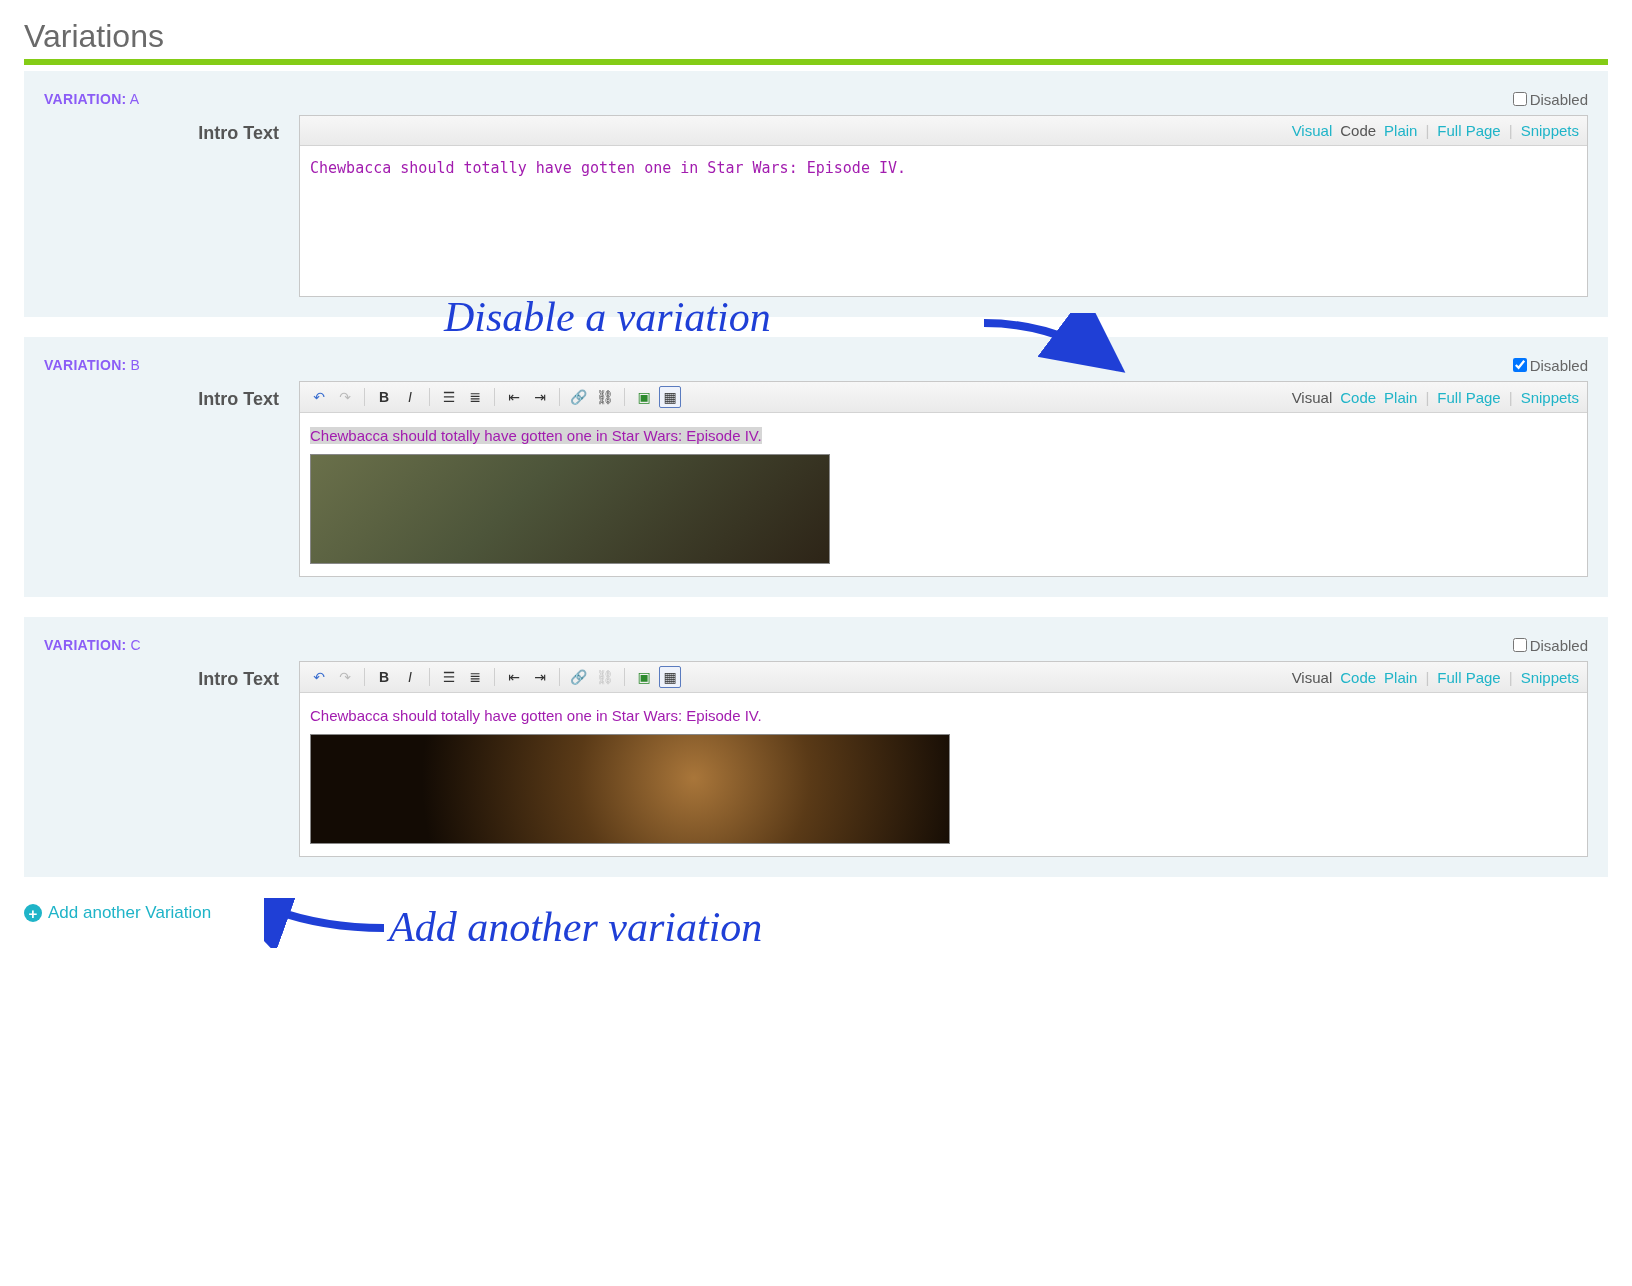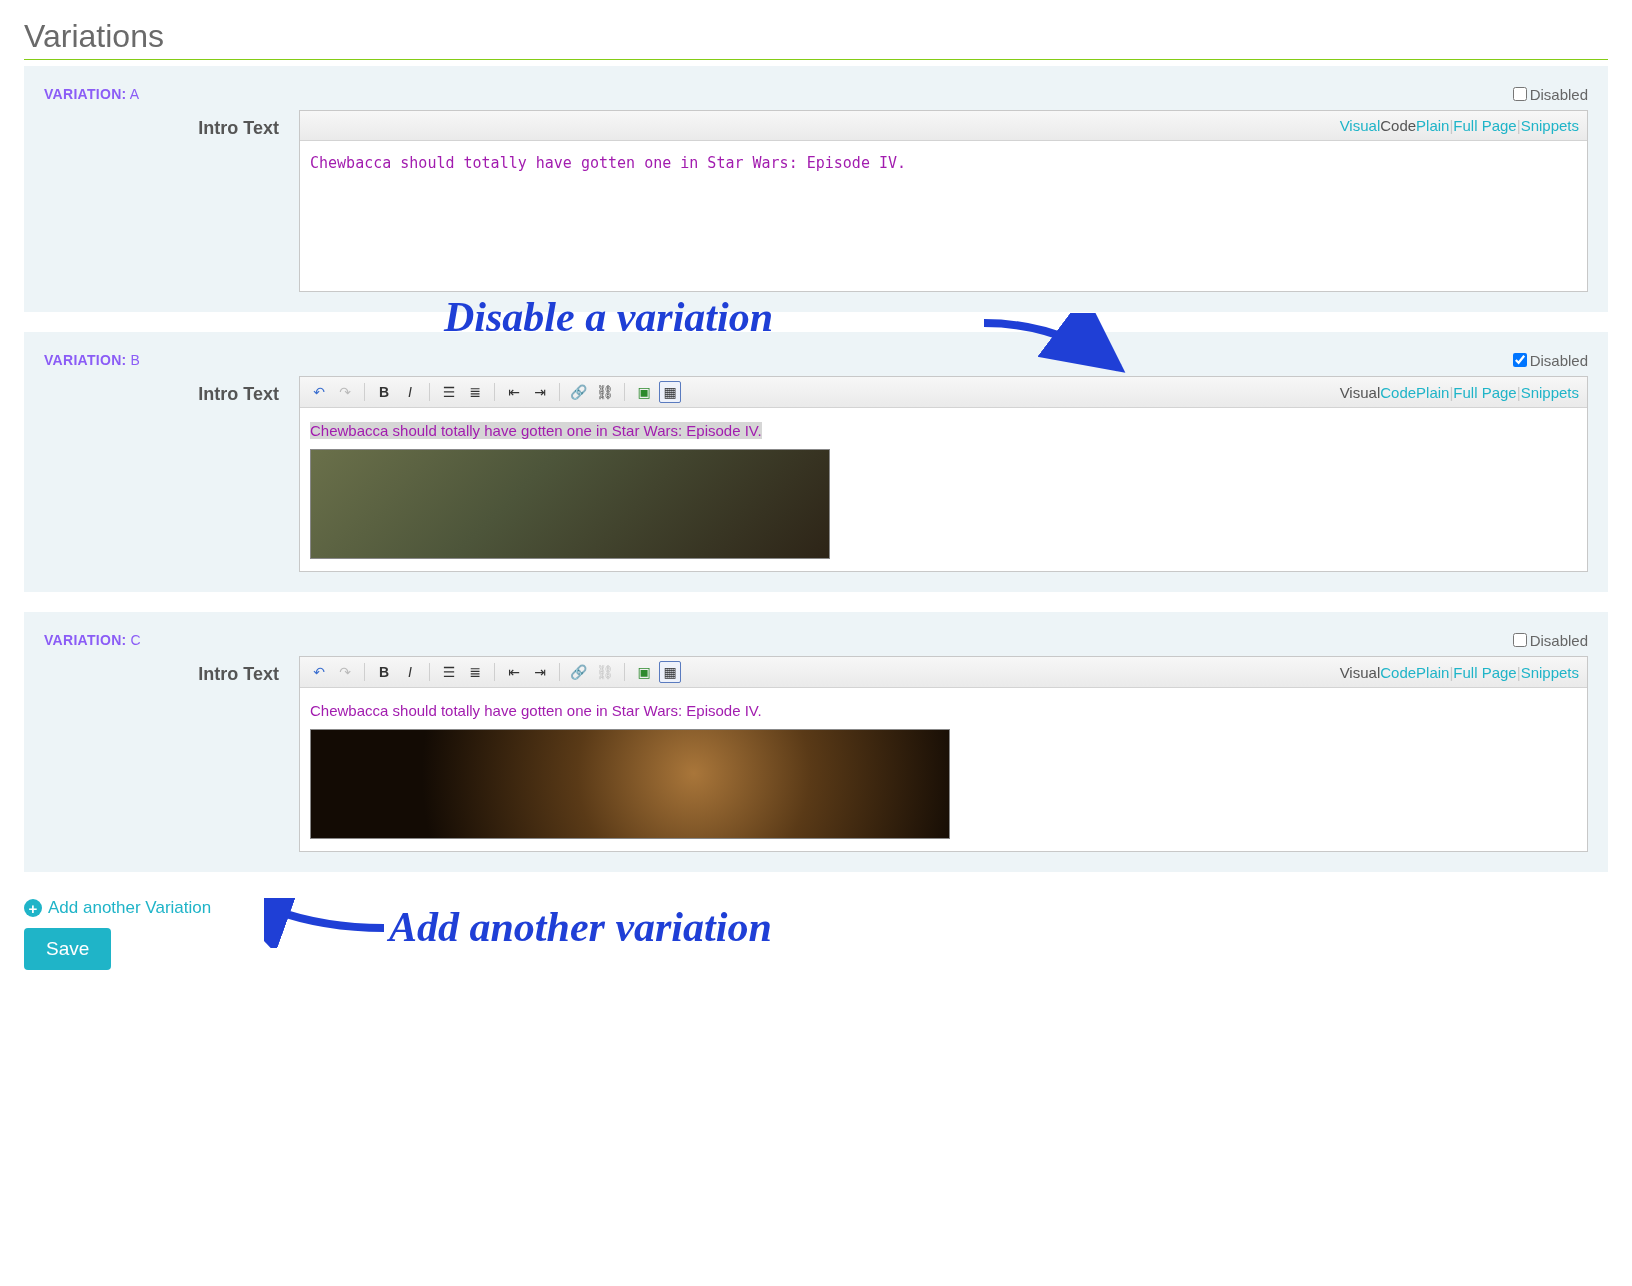--- a/index.html
+++ b/index.html
@@ -9,21 +9,21 @@
     font-size: 15px;
     color: #555;
     background: #fff;
     padding: 18px 24px;
   }
   h1.page-title {
     font-size: 32px;
     font-weight: 300;
     color: #6a6a6a;
     margin: 0 0 6px 0;
-    border-bottom: 1px solid #84cc16;
+    border-bottom: 6px solid #84cc16;
     padding-bottom: 4px;
   }
   .variation-card {
     background: #edf4f7;
     padding: 18px 20px 20px 20px;
     margin-bottom: 20px;
   }
   .variation-header {
     display: flex;
     justify-content: space-between;
@@ -66,21 +66,21 @@
     width: 22px; height: 22px;
     display:inline-flex; align-items:center; justify-content:center;
     font-size: 14px;
     color:#333;
     border-radius:2px;
     cursor:pointer;
   }
   .tb-btn.disabled { color:#bbb; }
   .tb-sep { width:1px; height:18px; background:#cfcfcf; margin:0 4px; }
   .tb-btn.boxed { border:1px solid #5a7bbf; background:#eef2fb; }
-  .toolbar-right { display:flex; align-items:center; font-size:15px; }
+  .toolbar-right { display:flex; align-items:center; gap:8px; font-size:15px; }
   .tab { color:#1fb4c8; cursor:pointer; }
   .tab.active { color:#555; cursor:default; }
   .vsep { color:#c8c8c8; }
   .editor-body {
     padding: 12px 10px;
     font-family: Menlo, Consolas, monospace;
     font-size: 15px;
     color:#a21caf;
     min-height: 150px;
     line-height:1.4;
@@ -119,21 +119,21 @@
     font-size:19px; padding:10px 22px; border-radius:4px;
     cursor:pointer;
   }
   
   .annotation { position:absolute; pointer-events:none; }
   .anno-text {
     font-family: Georgia, "Times New Roman", serif;
     font-style: italic;
     font-size: 42px;
     color:#1f3fd6;
-    font-weight:700;
+    font-weight:400;
   }
   .arrow-svg { position:absolute; }
   .page-wrap { position:relative; }
 </style>
 </head>
 <body>
 
 <div class="page-wrap">
 
   <h1 class="page-title">Variations</h1>
@@ -287,23 +287,20 @@
         </div>
       </div>
     </div>
   </div>
 
   <div>
     <div class="add-link">
       <span class="plus">+</span>
       <span>Add another Variation</span>
     </div>
-    <div>
-      <button class="save-btn">Save</button>
-    </div>
   </div>
 
   <div class="annotation" style="left:420px; top:275px;">
     <span class="anno-text">Disable a variation</span>
   </div>
   <svg class="arrow-svg" style="left:955px; top:295px;" width="170" height="80">
     <defs>
         <marker id="ah1" markerWidth="12" markerHeight="12" refX="9" refY="5" orient="auto">
       <path d="M0,0 L10,5 L0,10 Z" fill="#1f3fd6"></path>
         </marker>

